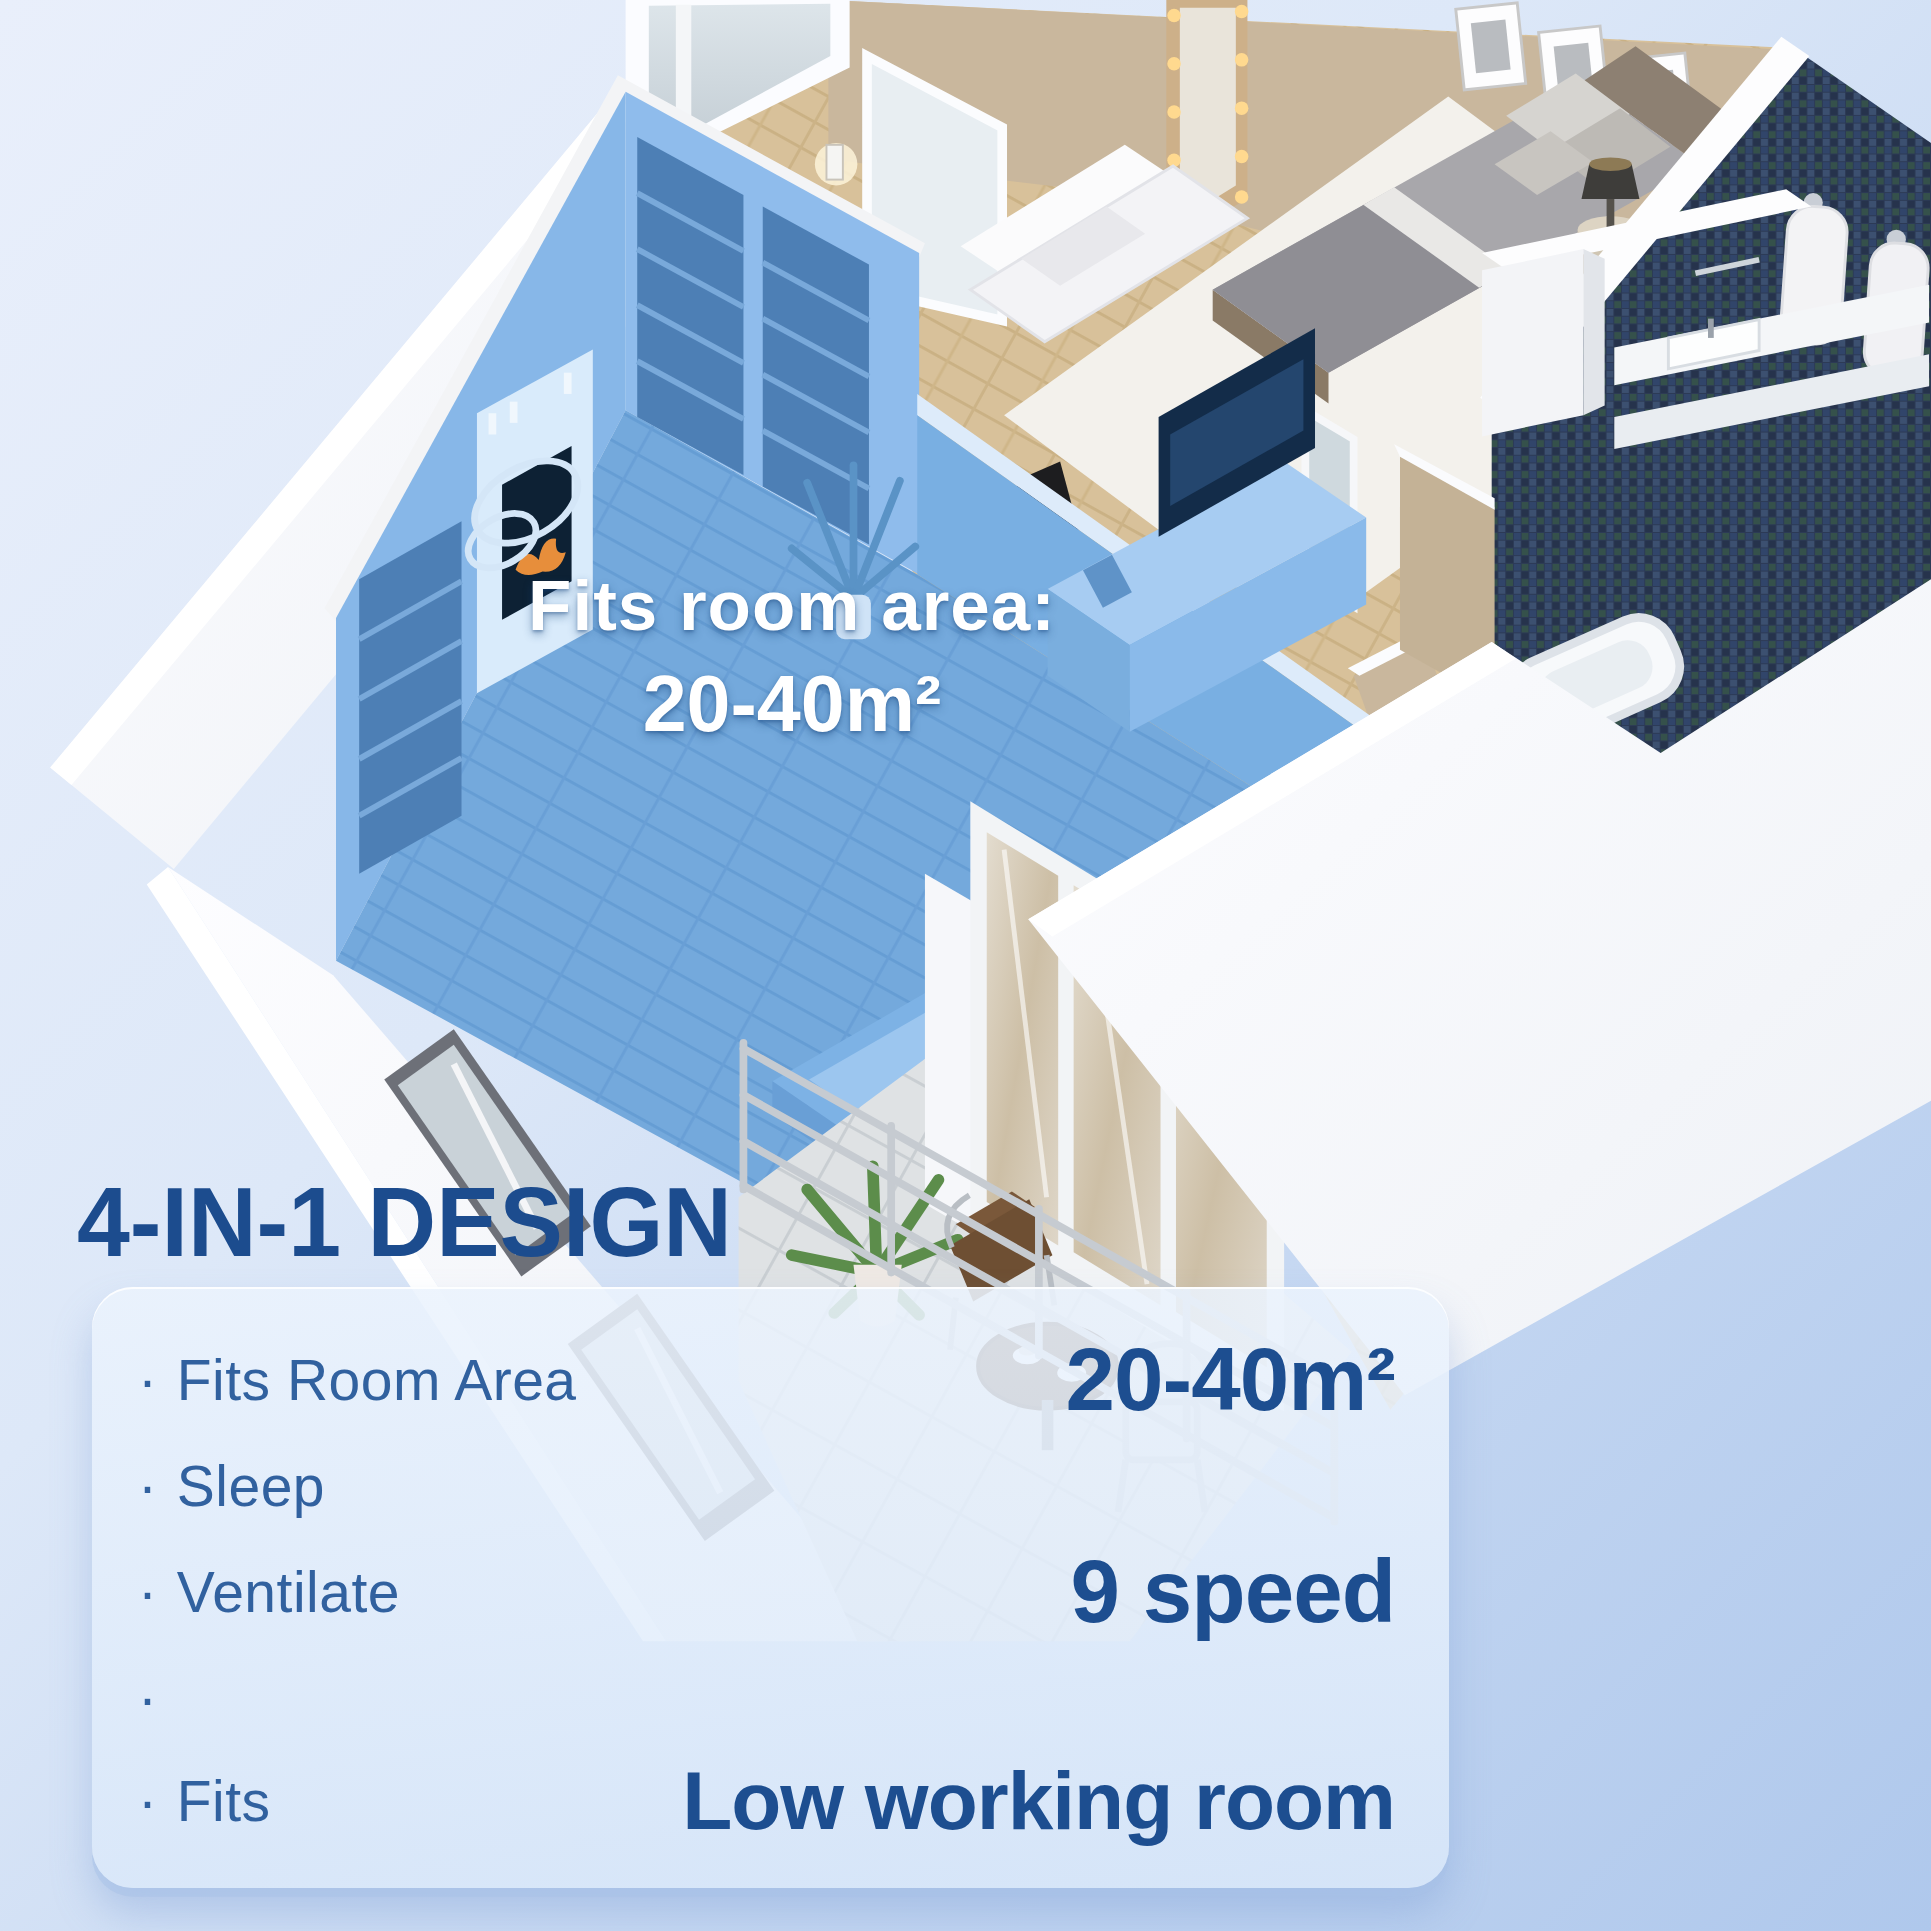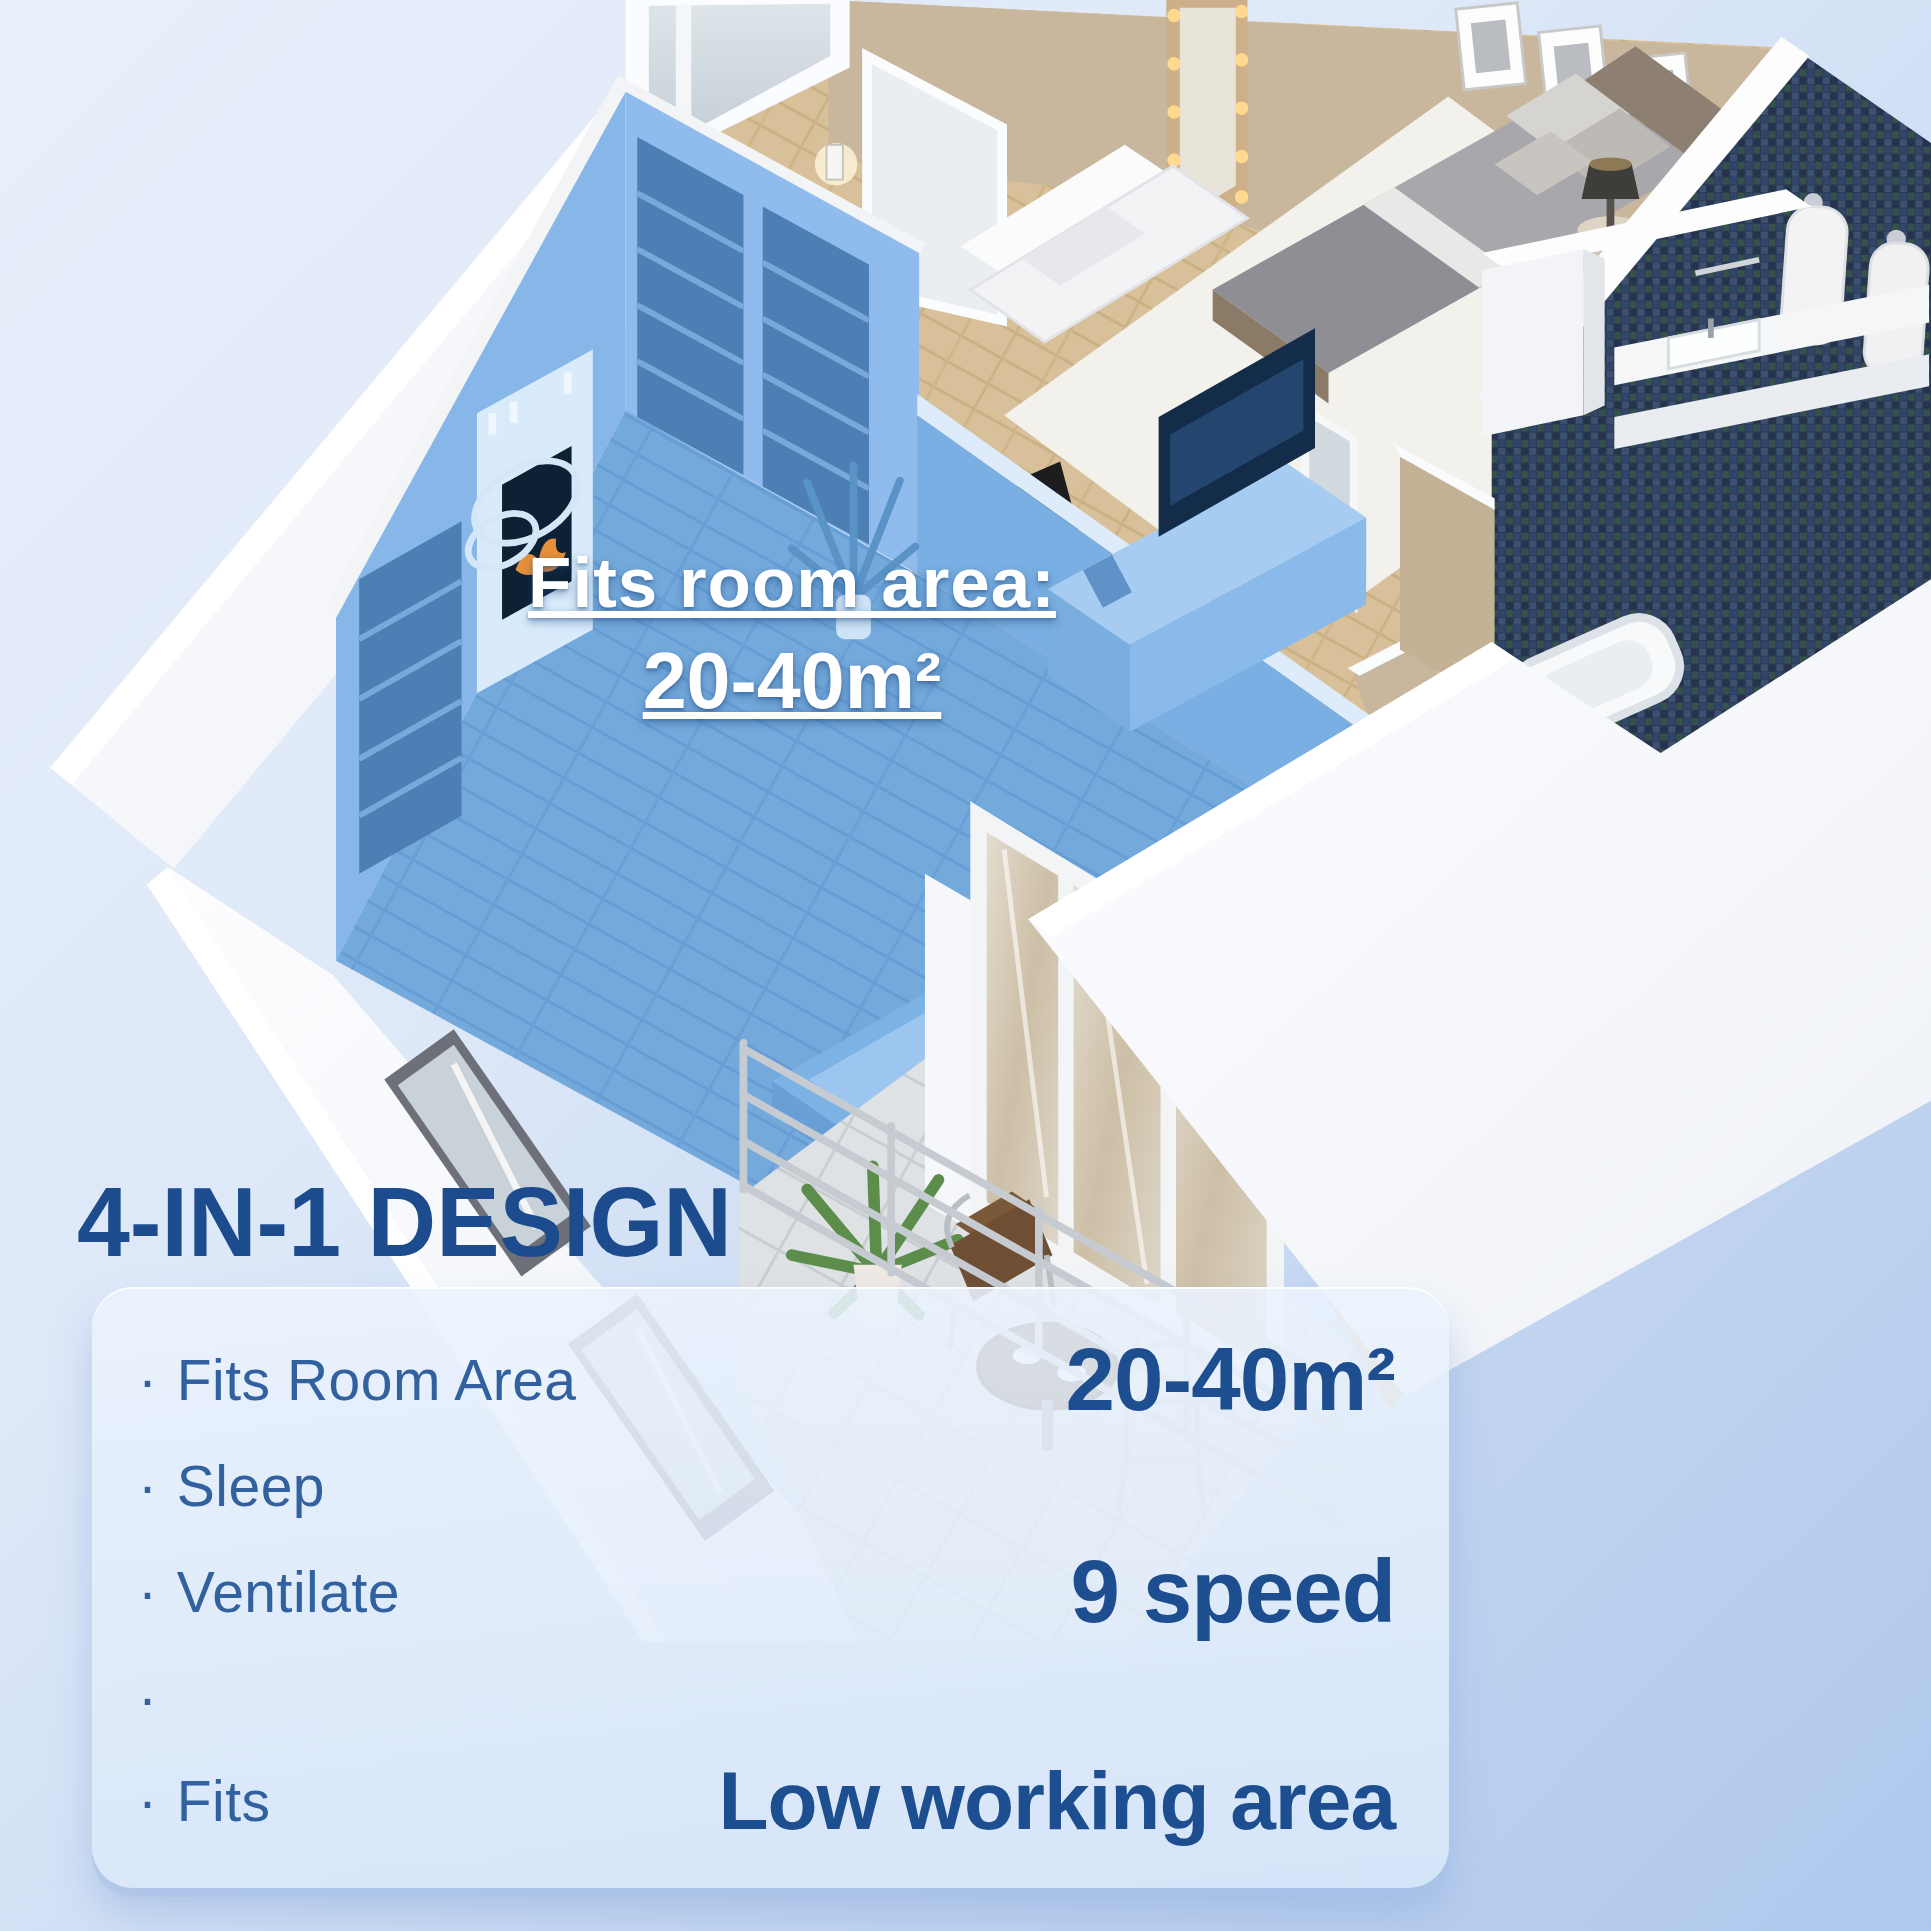--- a/index.html
+++ b/index.html
@@ -4,25 +4,24 @@
 <style>
   html,body{margin:0;padding:0;}
   body{
     width:1931px;height:1931px;overflow:hidden;position:relative;
     font-family:"Liberation Sans","DejaVu Sans",sans-serif;
     background:linear-gradient(135deg,#e9effb 0%,#dde8f8 38%,#c6d8f2 66%,#afc8ec 100%);
   }
   .stage{position:absolute;inset:0;width:1931px;height:1931px;}
   svg{position:absolute;left:0;top:0;}
   .overlay-text{
-    position:absolute;left:348px;top:541px;width:888px;text-align:center;
+    position:absolute;left:348px;top:564px;width:888px;text-align:center;
     color:#ffffff;font-weight:700;line-height:1.18;
     text-shadow:0 3.9px 9.7px rgba(25,70,125,.45),0 1.9px 2.9px rgba(25,70,125,.35);
     pointer-events:none;
-    text-decoration:underline;
   }
   .overlay-text .l1{font-size:71px;letter-spacing:1px;}
   .overlay-text .l2{font-size:79px;margin-top:9.7px;}
   .headline{
     position:absolute;left:77px;top:1166px;
     font-size:98px;font-weight:800;letter-spacing:0px;color:#1c4c8e;
     transform:scaleX(.97);transform-origin:left top;white-space:nowrap;
   }
   .spec-panel{
     position:absolute;left:92px;top:1287px;width:1357px;height:601px;
@@ -453,17 +452,17 @@
   <div class="spec-row">
     <div class="spec-label">
           <span class="dot">·</span>
         </div>
   </div>
   <div class="spec-row">
     <div class="spec-label">
           <span class="dot">·</span>
           <span>Fits</span>
         </div>
-    <div class="spec-value">Low working area</div>
+    <div class="spec-value">Low working room</div>
   </div>
 </div>
 </div>
 
 
 </body></html>

